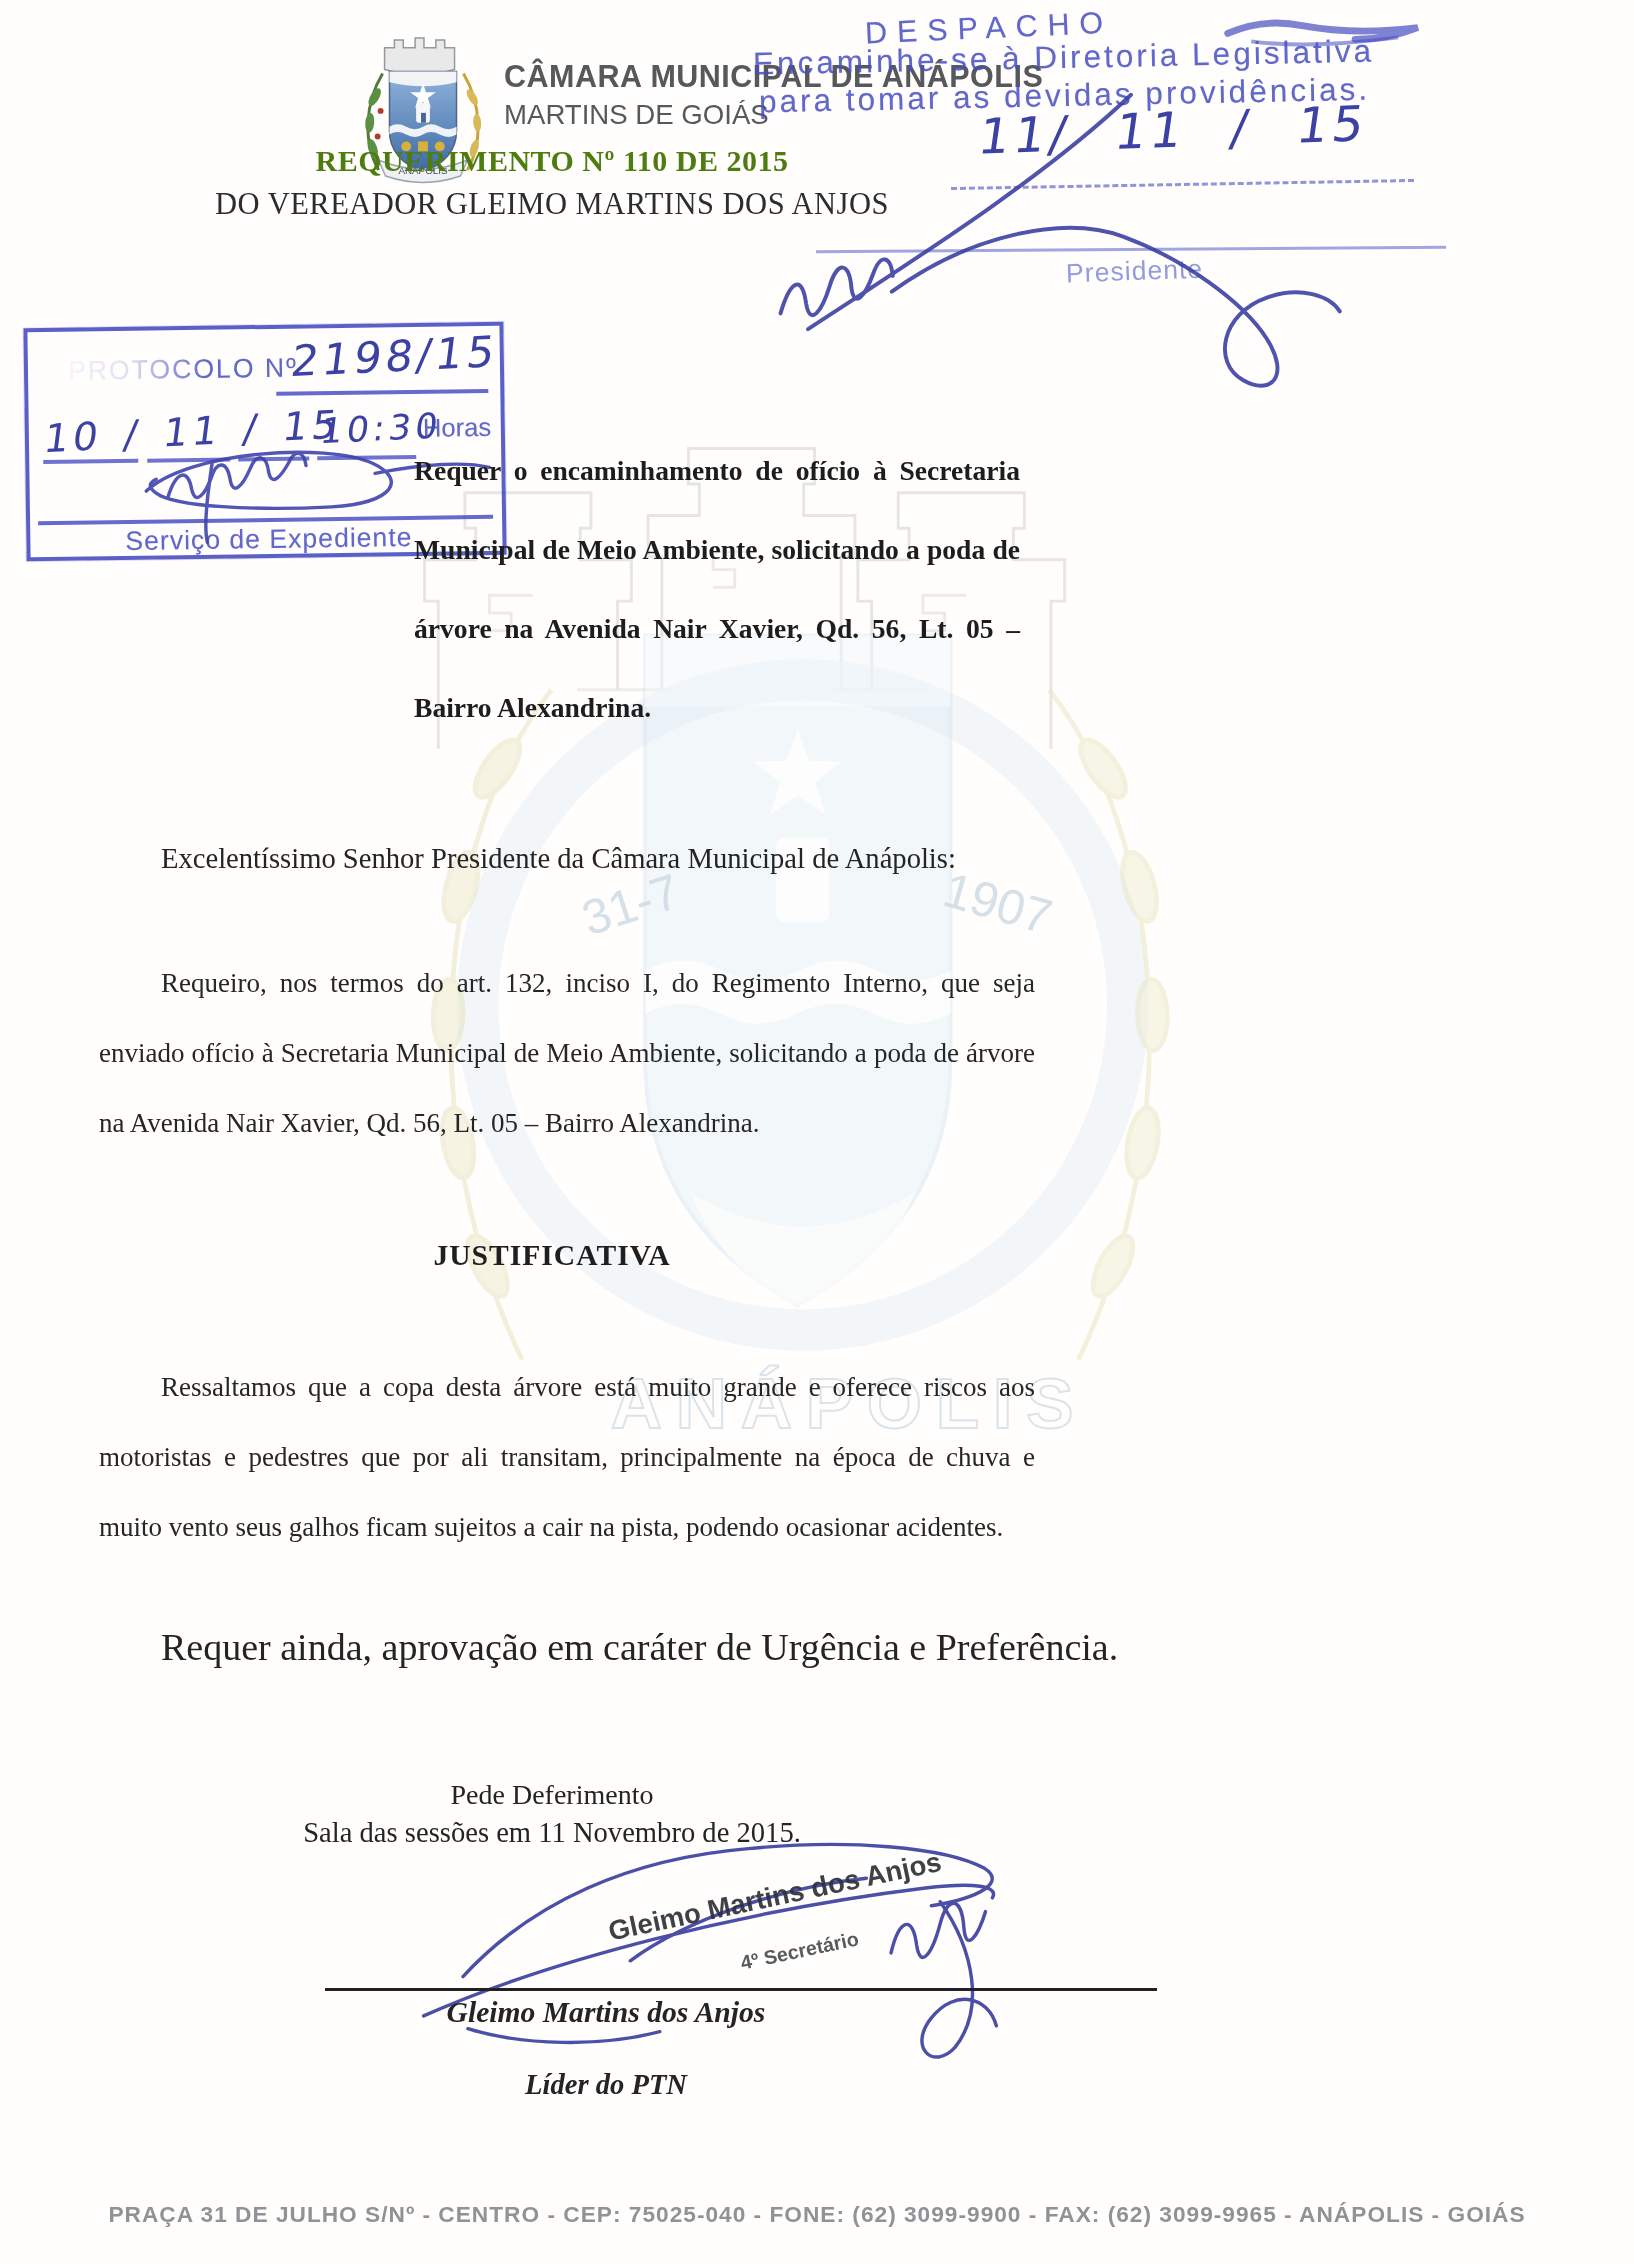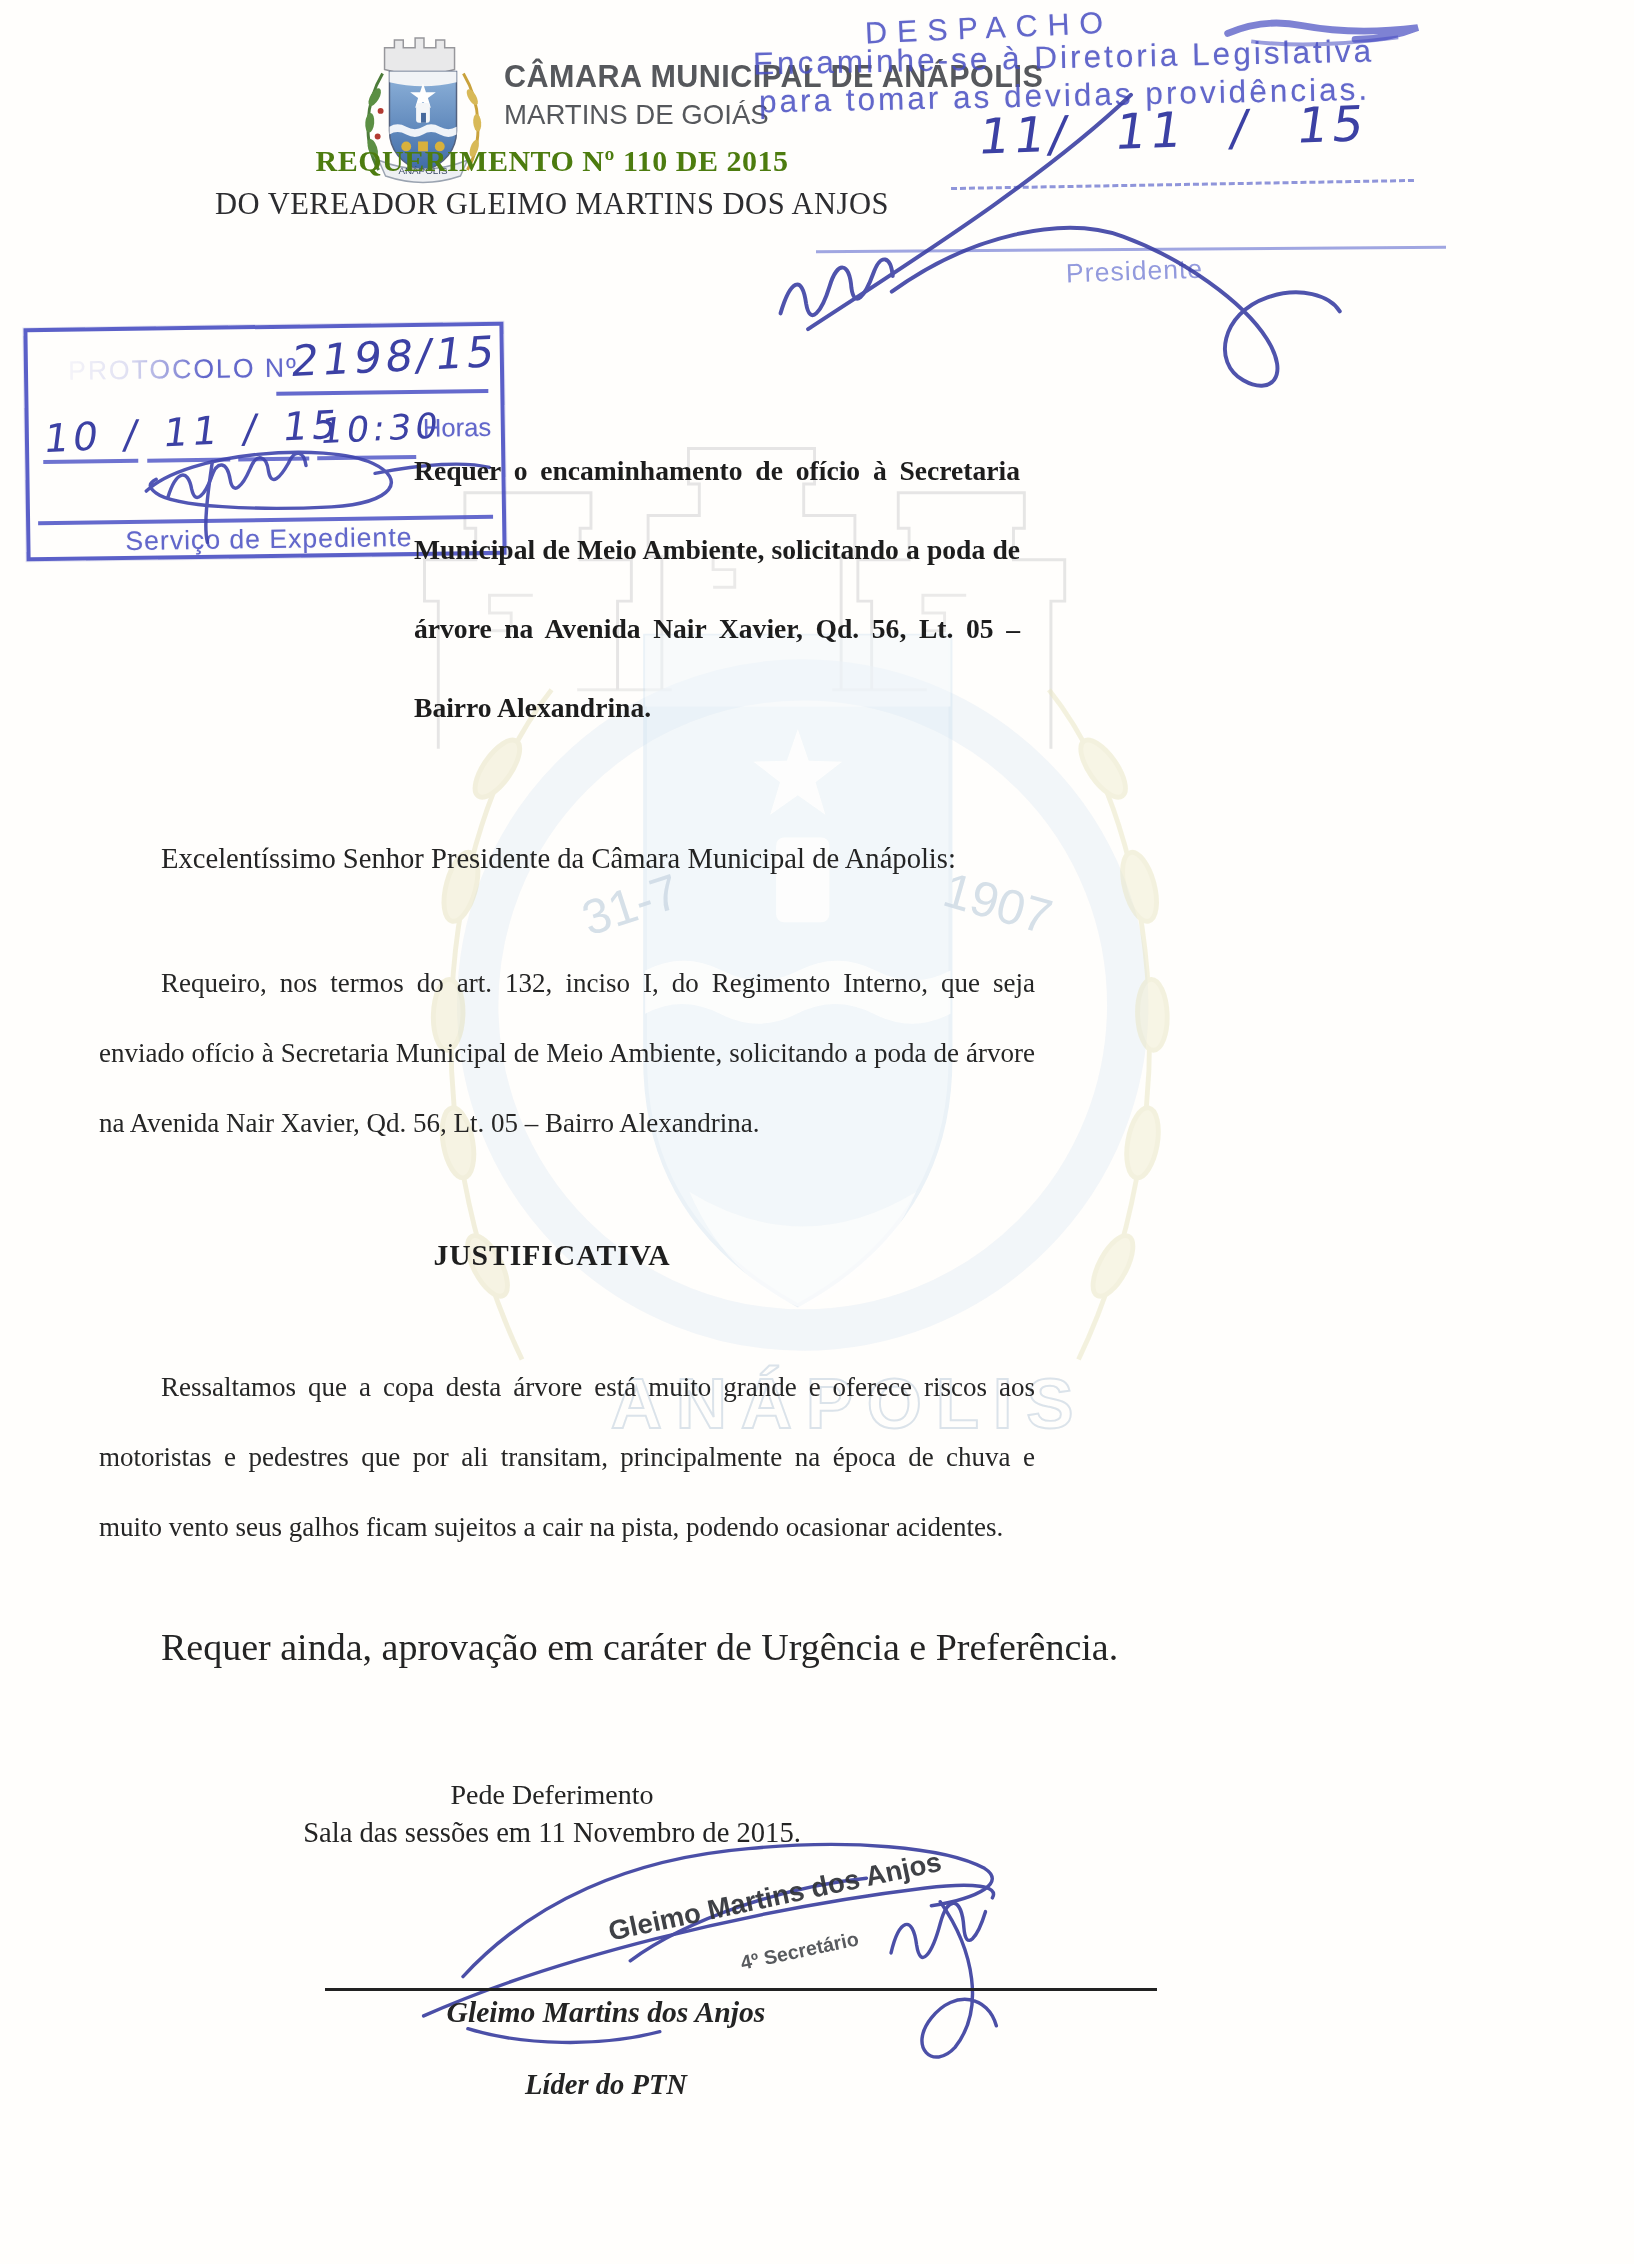--- a/index.html
+++ b/index.html
@@ -197,15 +197,16 @@
       <path d="M555,76 C590,126 600,186 570,224 C548,248 522,224 546,194 C570,164 604,172 612,202"></path>
       <path d="M75,205 C130,222 210,224 270,208"></path>
     </g>
   </svg>
   <div class="abs sig-stamp-name" style="left:609px;top:1916px;font-size:27.6px;transform:rotate(-12deg);transform-origin:left center">Gleimo Martins dos Anjos</div>
   <div class="abs sig-stamp-name" style="left:741px;top:1952px;font-size:19.7px;transform:rotate(-12deg);transform-origin:left center;opacity:.8">4º Secretário</div>
   <div class="abs" style="left:325px;top:1988px;width:832px;height:3px;background:#222"></div>
   <div class="abs ctr typed italic" style="left:138px;top:1996px;width:936px;font-size:29.6px">Gleimo Martins dos Anjos</div>
   <div class="abs ctr typed italic" style="left:138px;top:2069px;width:936px;font-size:28.6px">Líder do PTN</div>
 
+  <div class="abs ctr footer" style="left:0;top:2201px;width:1634px">PRAÇA 31 DE JULHO S/Nº - CENTRO - CEP: 75025-040 - FONE: (62) 3099-9900 - FAX: (62) 3099-9965 - ANÁPOLIS - GOIÁS</div>
 
 </div>
 
 
 </body></html>

